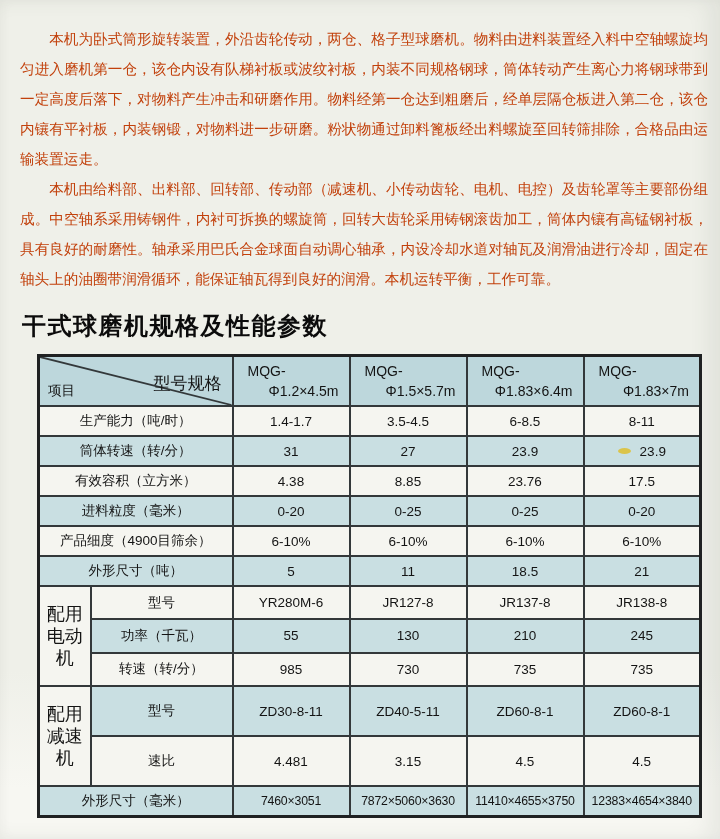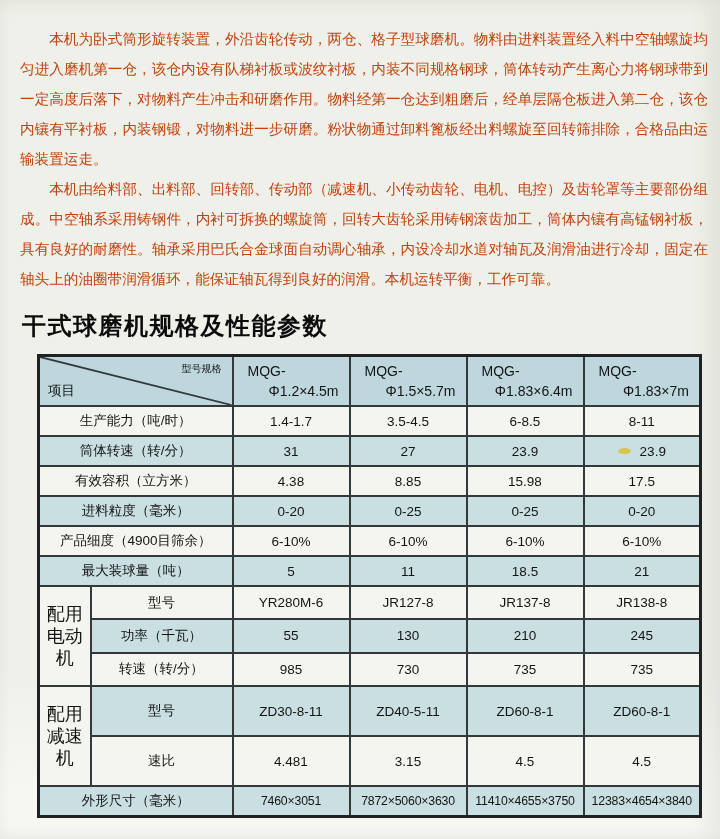--- a/index.html
+++ b/index.html
@@ -43,21 +43,21 @@
   tr.hdr  td { background: var(--header-shade); height: 48px; }
 
   td.grp {
     background: var(--cell-white) !important;
     white-space: normal; line-height: 22px; font-size: 18px; padding: 16px 3px;
   }
   td.dims { font-size: 12.3px; letter-spacing: -0.2px; }
 
   td.corner { position: relative; padding: 0; }
   td.corner svg.diag { position: absolute; left: 0; top: 0; width: 100%; height: 100%; display: block; }
-  td.corner .corner-top    { position: absolute; top: 5px;  right: 10px; font-size: 10px; }
+  td.corner .corner-top    { position: absolute; top: 15px;  right: 10px; font-size: 17px; }
   td.corner .corner-bottom { position: absolute; bottom: 5px; left: 8px; font-size: 13.5px; }
 
   td.colh .mq { text-align: left;  padding-left: 12px;  font-size: 14px; line-height: 20px; }
   td.colh .sz { text-align: right; padding-right: 8px;  font-size: 14px; line-height: 20px; }
 
   .smudge {
     display: inline-block; width: 13px; height: 6px;
     background: var(--smudge); border-radius: 50%;
     margin-right: 9px; vertical-align: 2px; opacity: .9;
   }
@@ -123,42 +123,42 @@
       <td class="val">31</td>
       <td class="val">27</td>
       <td class="val">23.9</td>
       <td class="val"><span class="smudge"></span><span>23.9</span></td>
     </tr>
 
     <tr>
       <td class="lbl" colspan="2">有效容积（立方米）</td>
       <td class="val">4.38</td>
       <td class="val">8.85</td>
-      <td class="val">15.98</td>
+      <td class="val">23.76</td>
       <td class="val">17.5</td>
     </tr>
 
     <tr class="shade">
       <td class="lbl" colspan="2">进料粒度（毫米）</td>
       <td class="val">0-20</td>
       <td class="val">0-25</td>
       <td class="val">0-25</td>
       <td class="val">0-20</td>
     </tr>
 
     <tr>
       <td class="lbl" colspan="2">产品细度（4900目筛余）</td>
       <td class="val">6-10%</td>
       <td class="val">6-10%</td>
       <td class="val">6-10%</td>
       <td class="val">6-10%</td>
     </tr>
 
     <tr class="shade">
-      <td class="lbl" colspan="2">最大装球量（吨）</td>
+      <td class="lbl" colspan="2">外形尺寸（吨）</td>
       <td class="val">5</td>
       <td class="val">11</td>
       <td class="val">18.5</td>
       <td class="val">21</td>
     </tr>
 
     <tr>
       <td class="grp" rowspan="3">配用 电动机</td>
       <td class="lbl">型号</td>
       <td class="val">YR280M-6</td>

